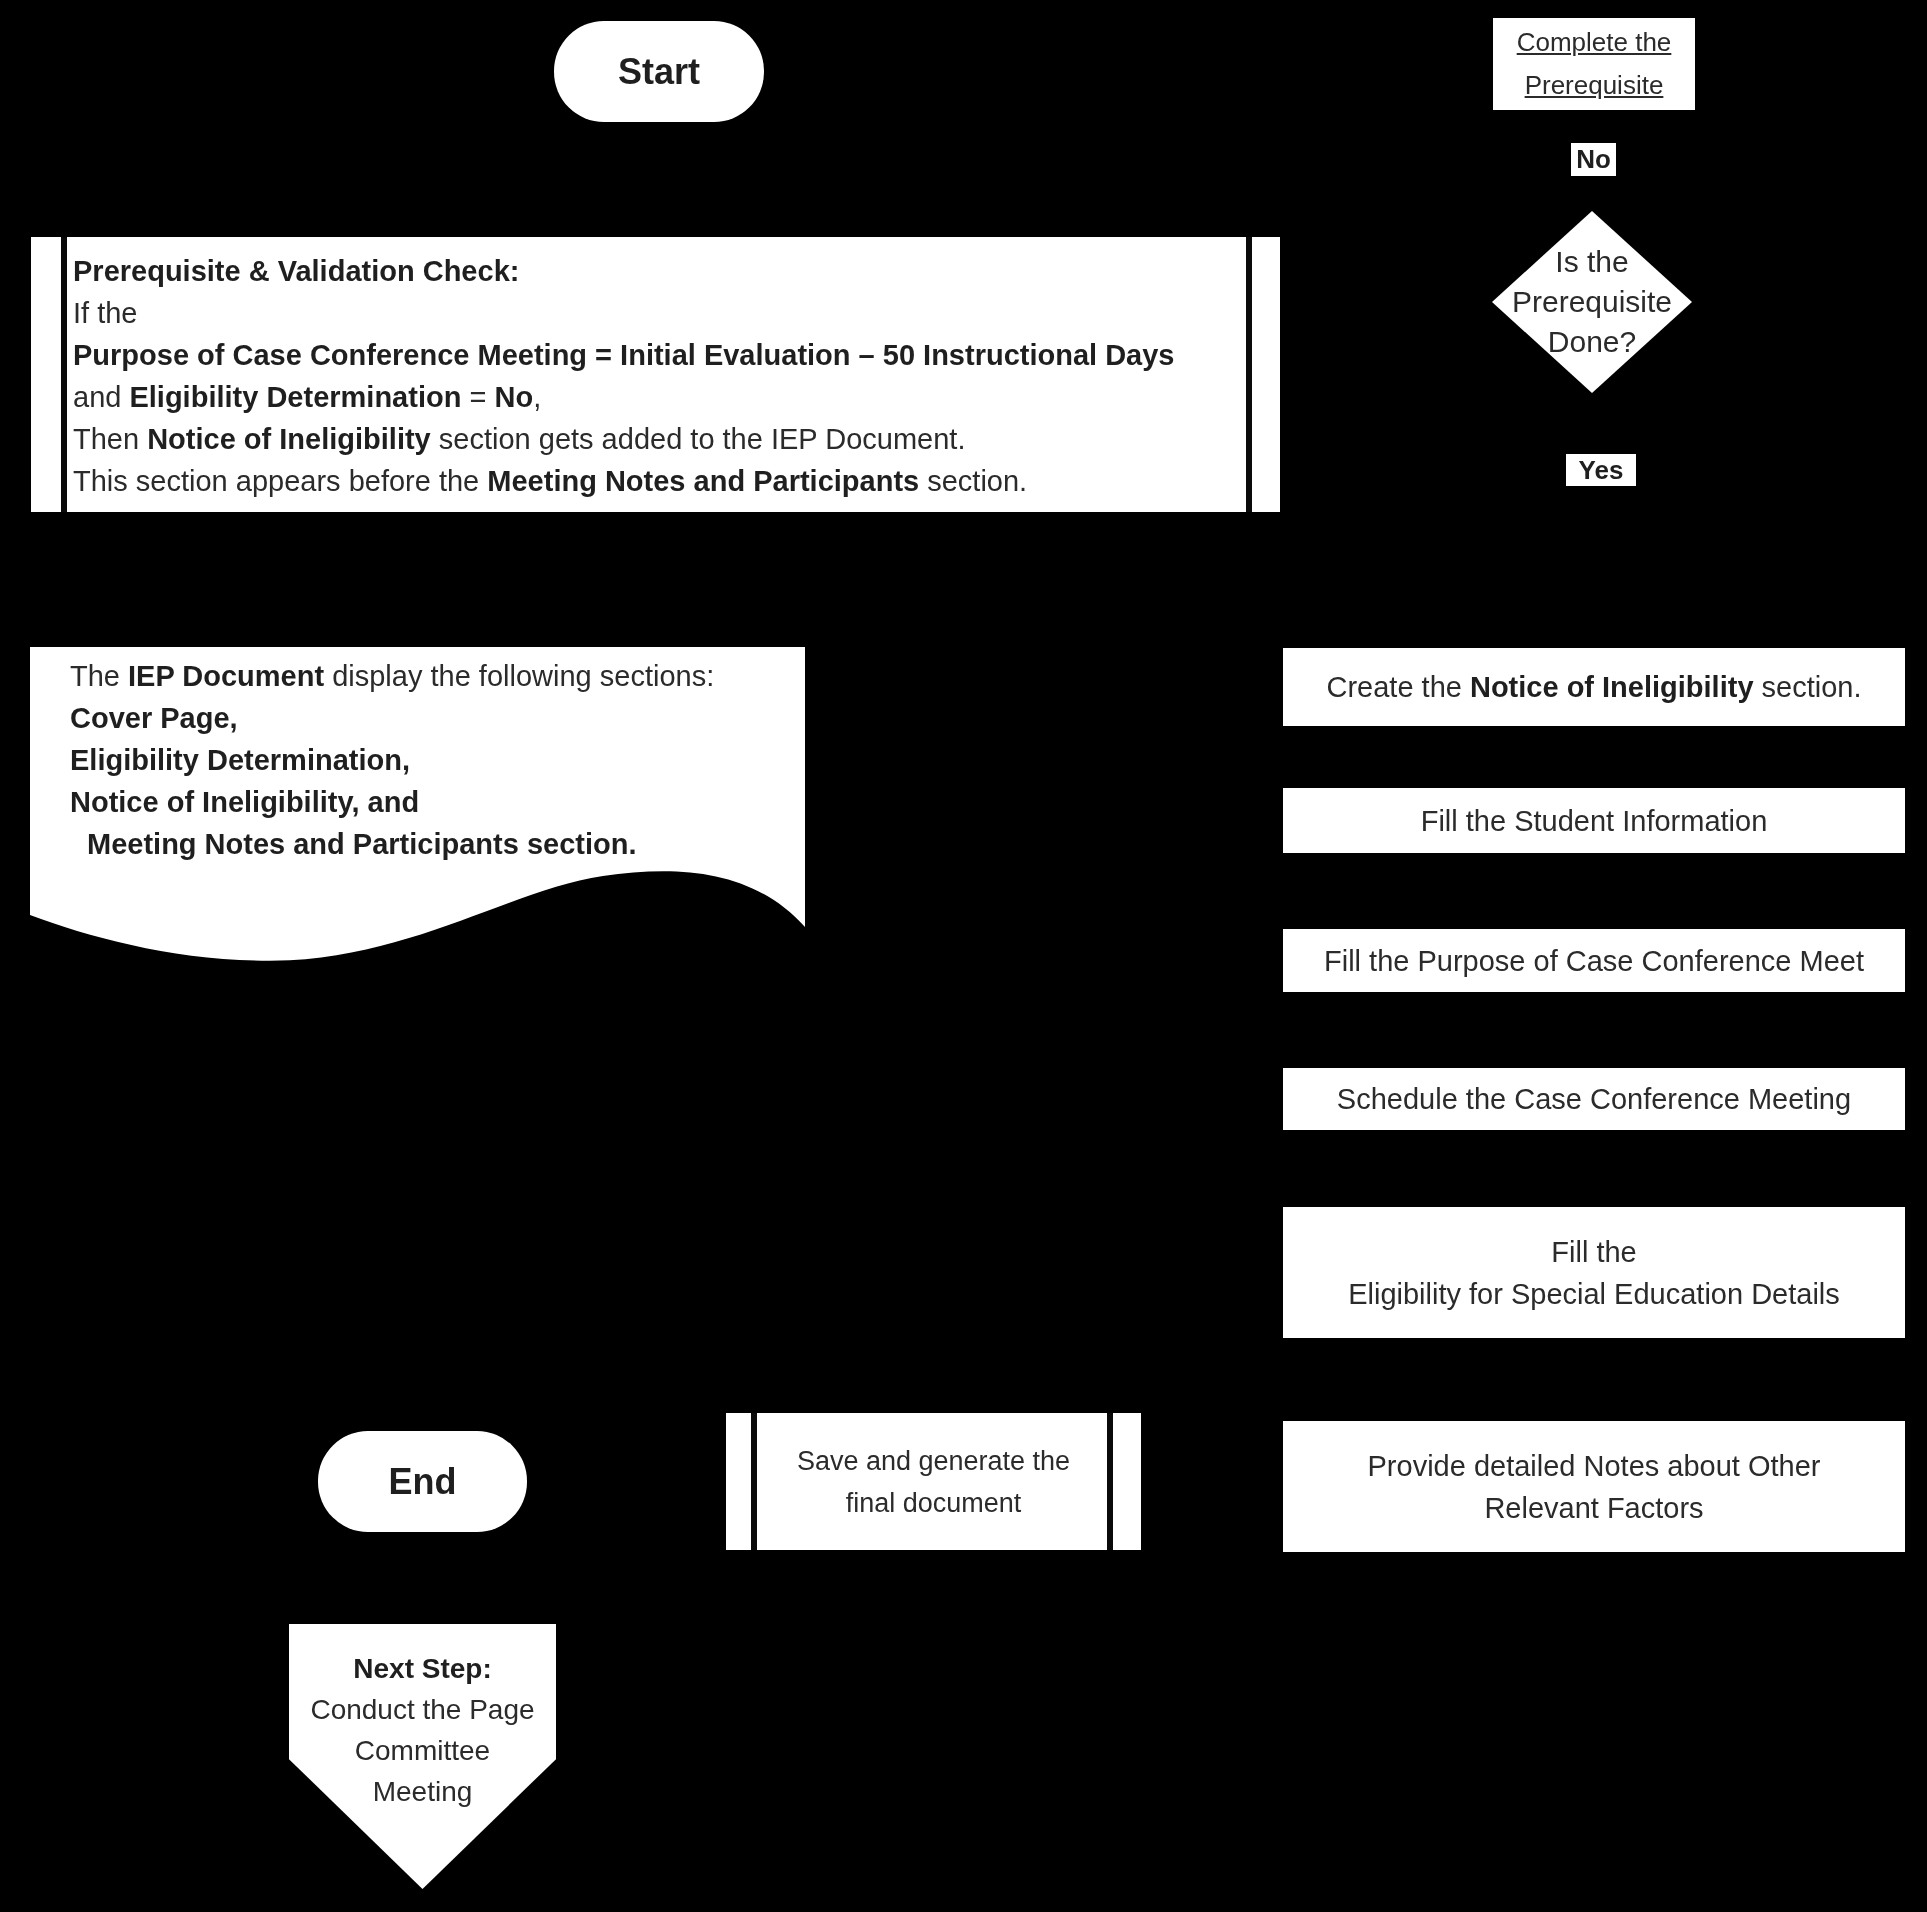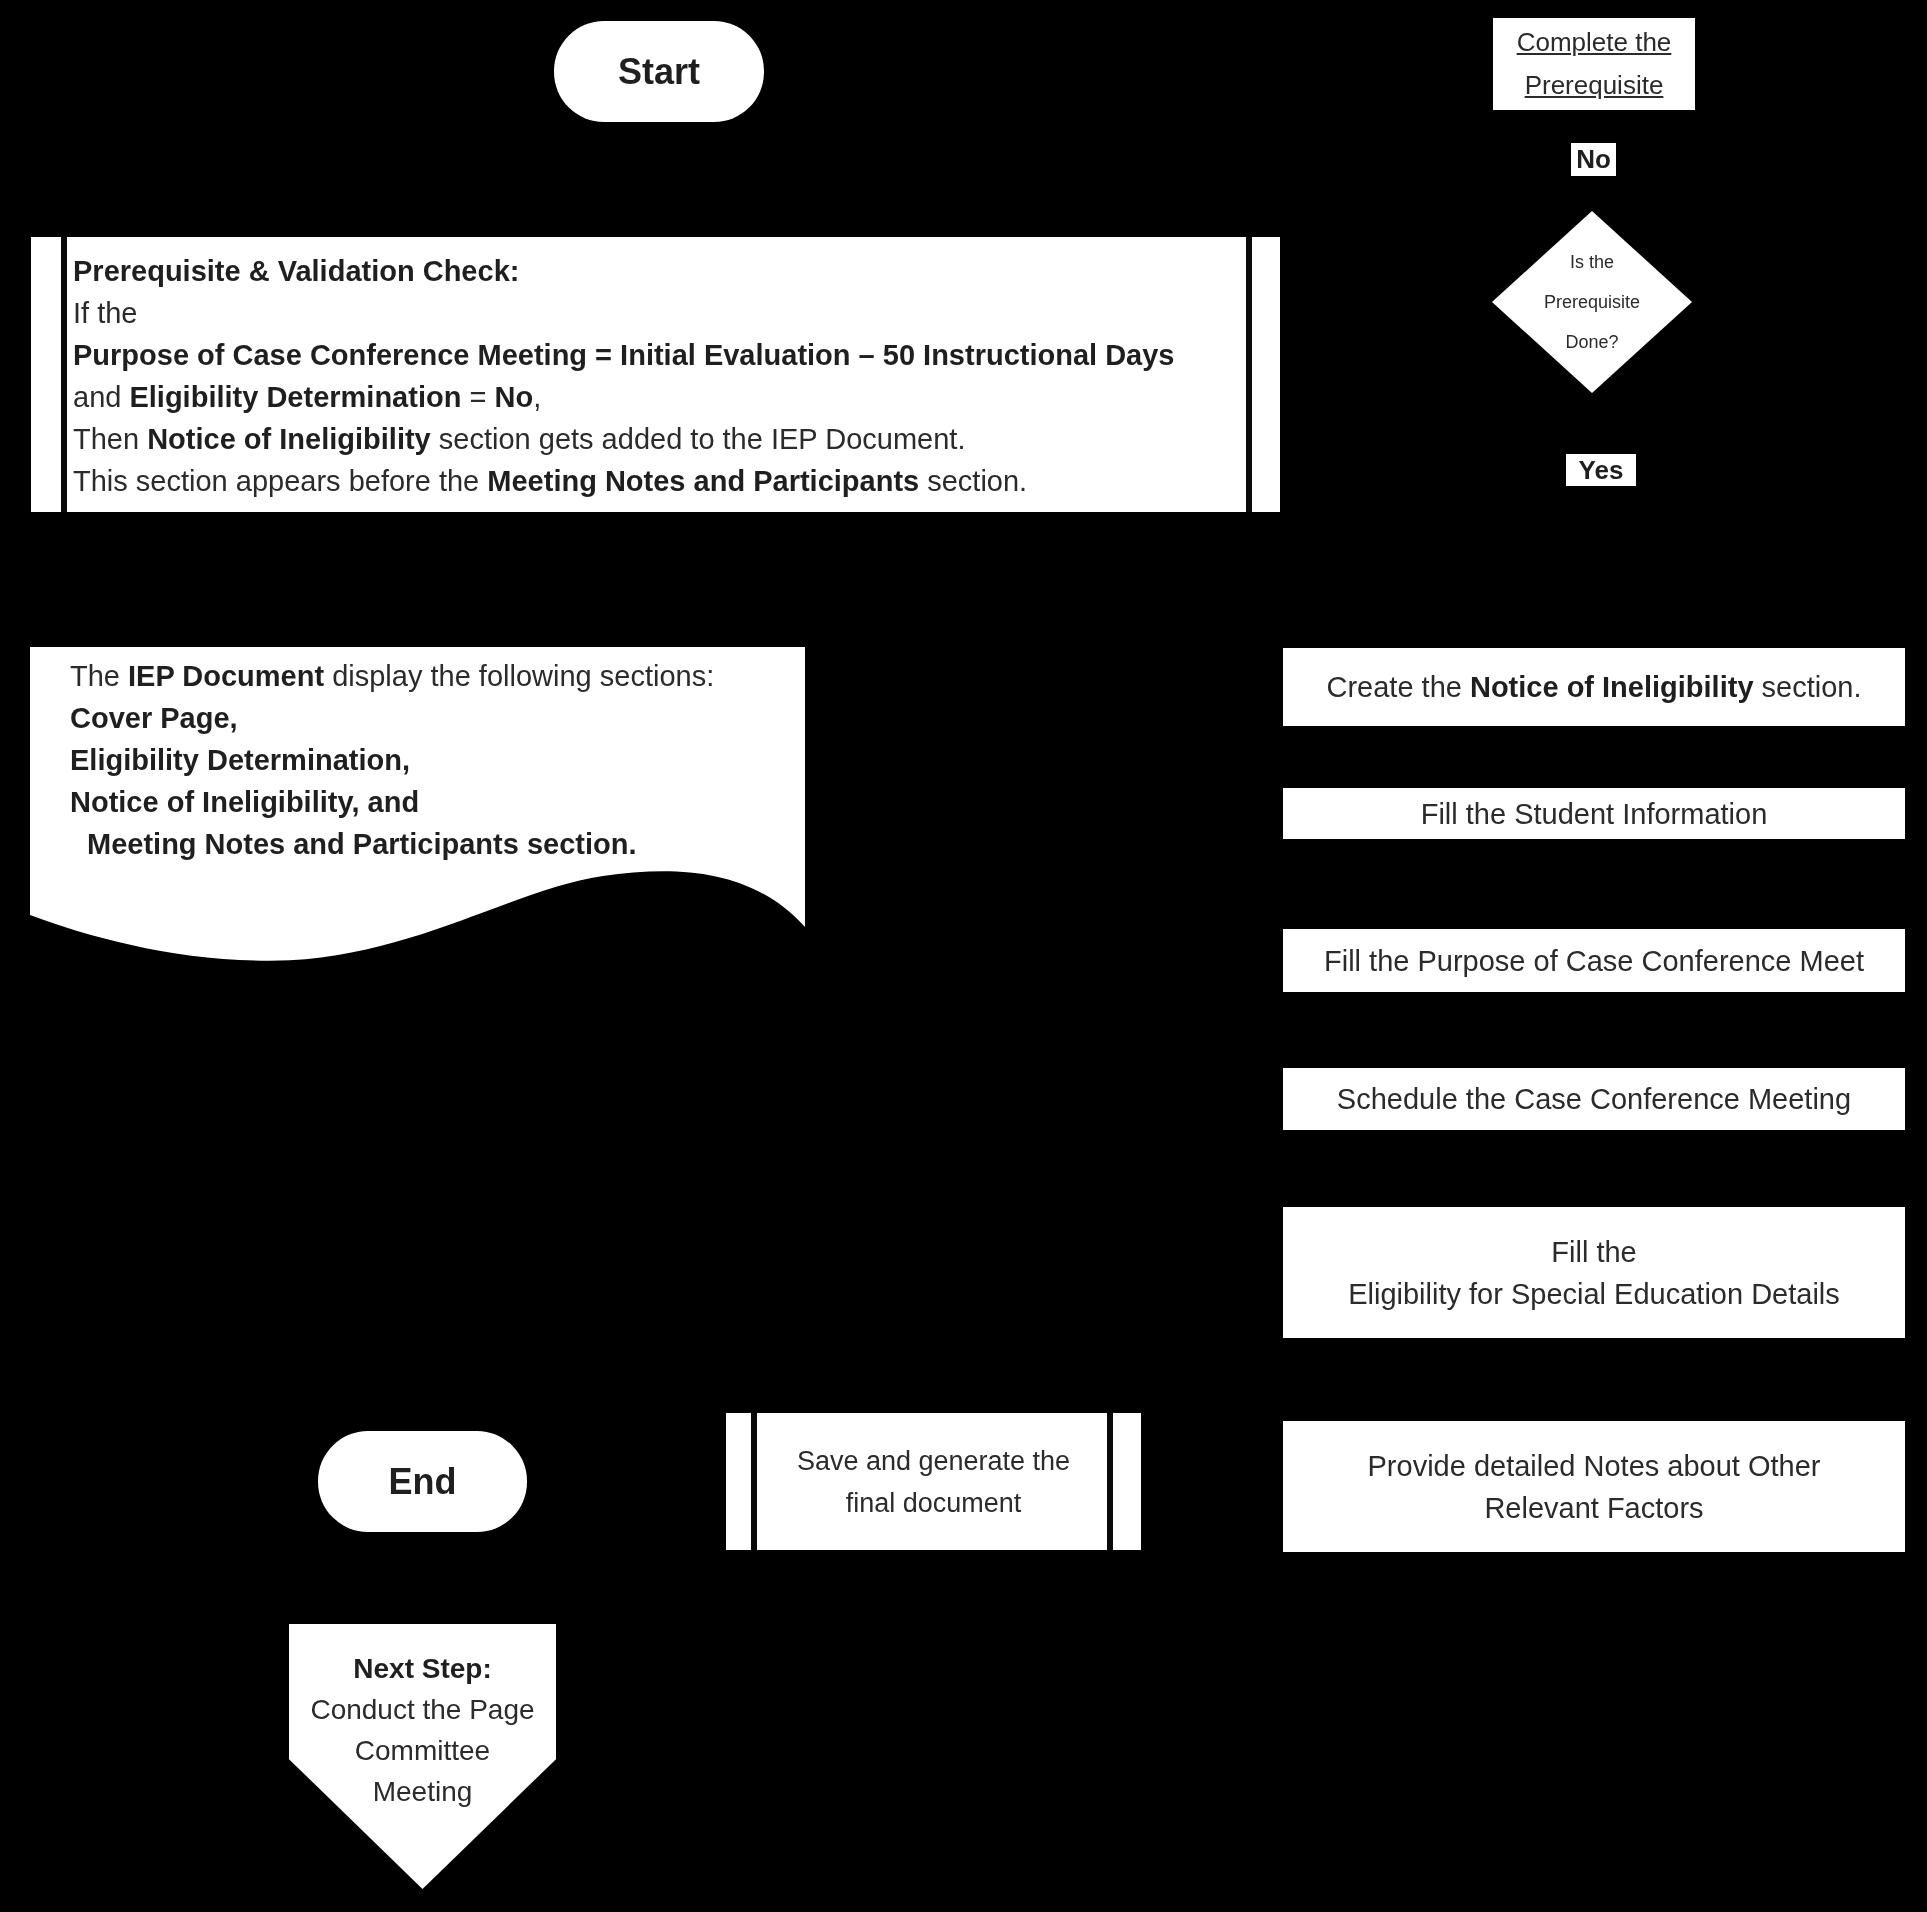--- a/index.html
+++ b/index.html
@@ -42,21 +42,21 @@
   .process-line { line-height: 42px; font-size: 29px; white-space: nowrap; }
   .complete-line { line-height: 43px; font-size: 26px; white-space: nowrap; }
   .diamond {
     clip-path: polygon(50% 0, 100% 50%, 50% 100%, 0 50%);
     display: flex;
     flex-direction: column;
     align-items: center;
     justify-content: center;
     text-align: center;
   }
-  .diamond-line { line-height: 40px; font-size: 18px; white-space: nowrap; }
+  .diamond-line { line-height: 40px; font-size: 30px; white-space: nowrap; }
   .edge-label {
     display: flex;
     align-items: center;
     justify-content: center;
     font-weight: bold;
     font-size: 26px;
     color: #1f1f1f;
   }
   .note-text {
     position: absolute;
@@ -146,21 +146,21 @@
       <div><span style="font-weight: bold; color: rgb(31, 31, 31);">Eligibility Determination,</span></div>
       <div><span style="font-weight: bold; color: rgb(31, 31, 31);">Notice of Ineligibility, and</span></div>
       <div><span style="font-weight: bold; color: rgb(31, 31, 31); margin-left: 17px;">Meeting Notes and Participants section.</span></div>
     </div>
   </div>
 
   <div class="shape rect-step" style="left:1283px; top:648px; width:622px; height:78px;">
     <div class="process-line"><span>Create the </span><span style="font-weight: bold; color: rgb(31, 31, 31);">Notice of Ineligibility</span><span> section.</span></div>
   </div>
 
-  <div class="shape rect-step" style="left:1283px; top:788px; width:622px; height:51px;">
+  <div class="shape rect-step" style="left:1283px; top:788px; width:622px; height:65px;">
     <div class="process-line">Fill the Student Information</div>
   </div>
 
   <div class="shape rect-step" style="left:1283px; top:929px; width:622px; height:63px;">
     <div class="process-line">Fill the Purpose of Case Conference Meet</div>
   </div>
 
   <div class="shape rect-step" style="left:1283px; top:1068px; width:622px; height:62px;">
     <div class="process-line">Schedule the Case Conference Meeting</div>
   </div>

